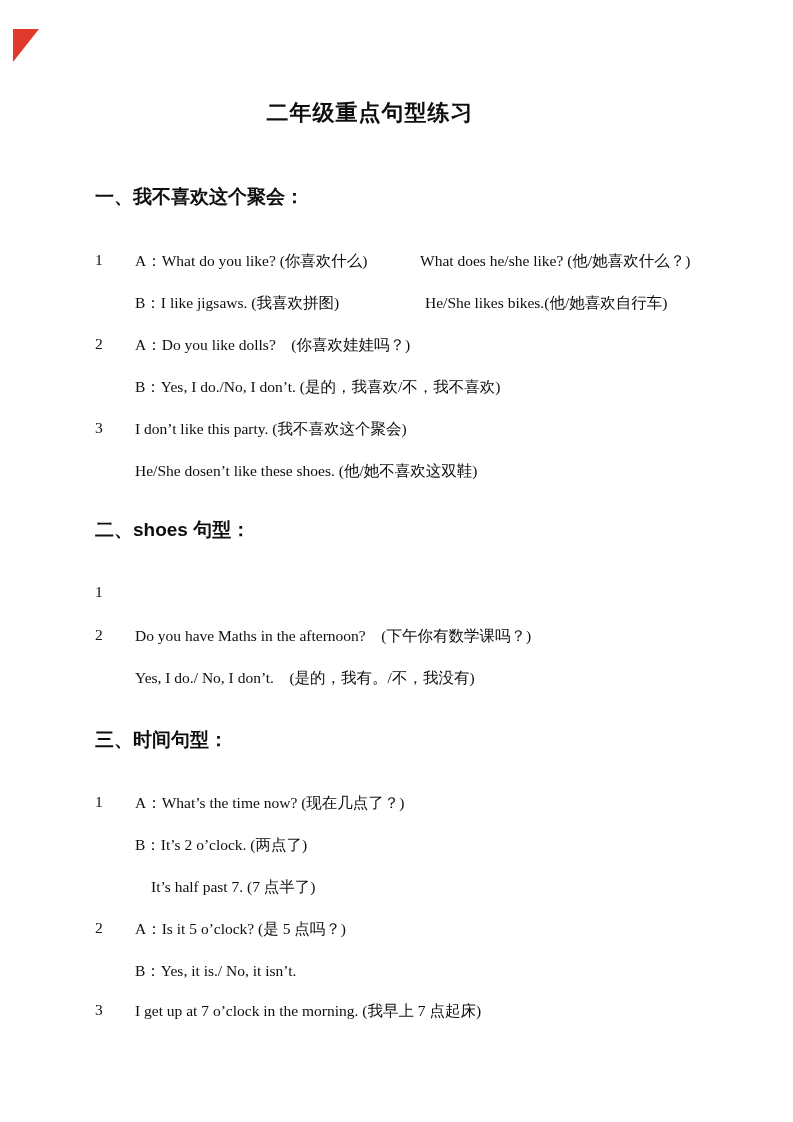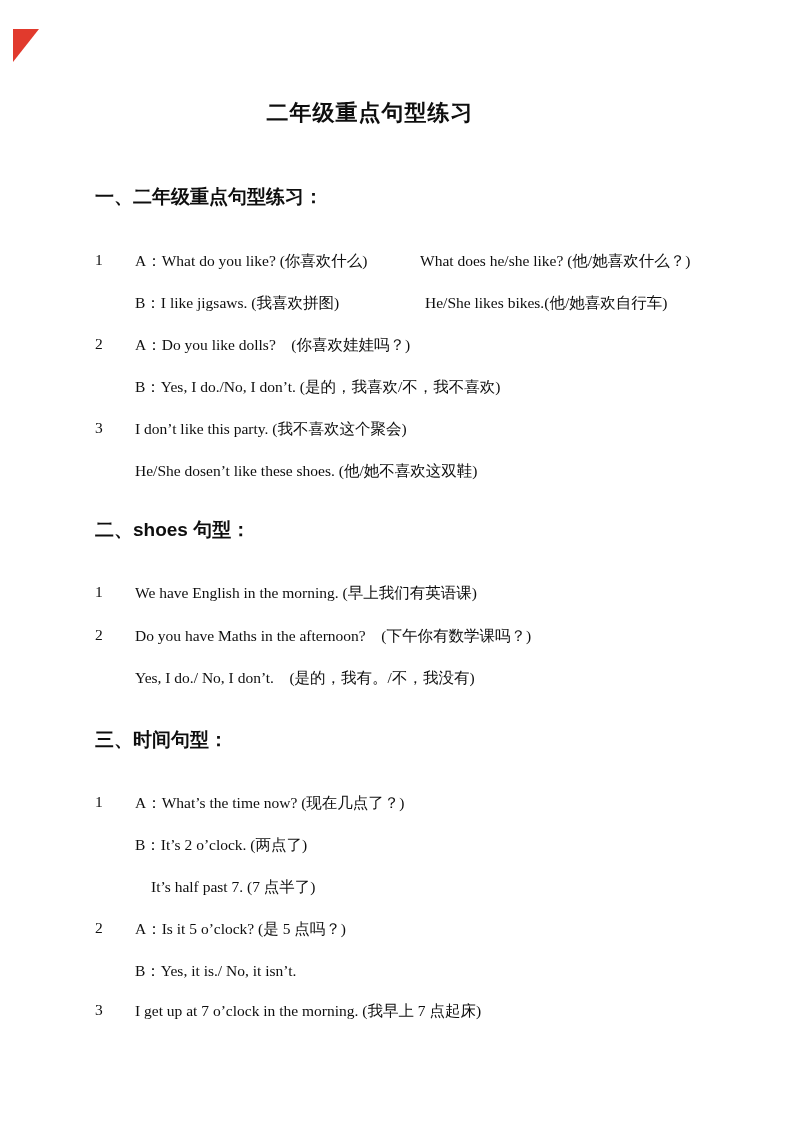--- a/index.html
+++ b/index.html
@@ -78,21 +78,21 @@
 </style>
 </head>
 <body>
 
 <div class="page">
 
   <div class="corner-triangle"></div>
 
   <div class="doc-title">二年级重点句型练习</div>
 
-  <div class="section-heading" style="top:184px">一、二年级重点句型练习：</div>
+  <div class="section-heading" style="top:184px">一、我不喜欢这个聚会：</div>
 
   <div class="row" style="top:251px">
     <span class="num">1</span>
     <span class="c1">A：What do you like? (你喜欢什么)</span>
     <span class="c2">What does he/she like? (他/她喜欢什么？)</span>
   </div>
   <div class="row" style="top:293px">
     <span class="c1">B：I like jigsaws. (我喜欢拼图)</span>
     <span class="c2 c2b">He/She likes bikes.(他/她喜欢自行车)</span>
   </div>
@@ -108,21 +108,20 @@
     <span class="c1">I don’t like this party. (我不喜欢这个聚会)</span>
   </div>
   <div class="row" style="top:461px">
     <span class="c1">He/She dosen’t like these shoes. (他/她不喜欢这双鞋)</span>
   </div>
 
   <div class="section-heading" style="top:517px">二、shoes 句型：</div>
 
   <div class="row" style="top:583px">
     <span class="num">1</span>
-    <span class="c1">We have English in the morning. (早上我们有英语课)</span>
   </div>
   <div class="row" style="top:626px">
     <span class="num">2</span>
     <span class="c1">Do you have Maths in the afternoon?    (下午你有数学课吗？)</span>
   </div>
   <div class="row" style="top:668px">
     <span class="c1">Yes, I do./ No, I don’t.    (是的，我有。/不，我没有)</span>
   </div>
 
   <div class="section-heading" style="top:727px">三、时间句型：</div>

